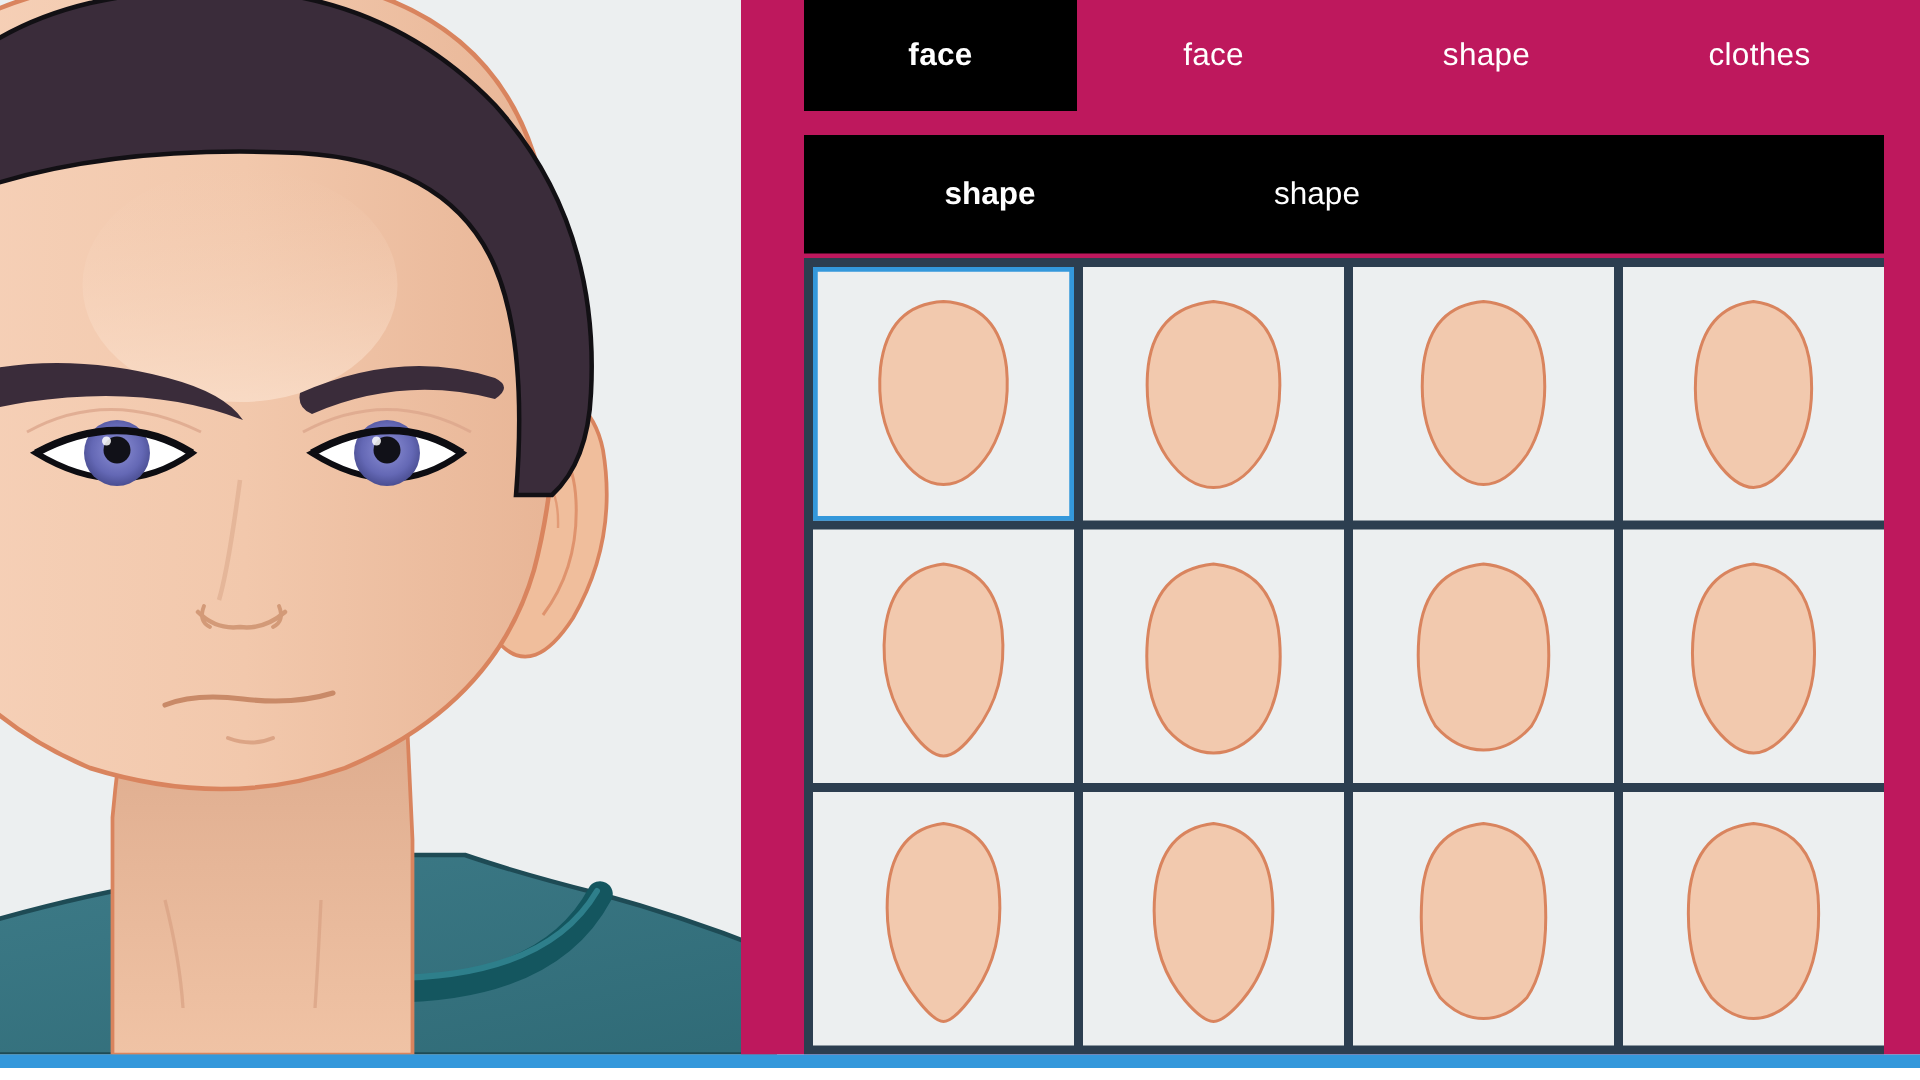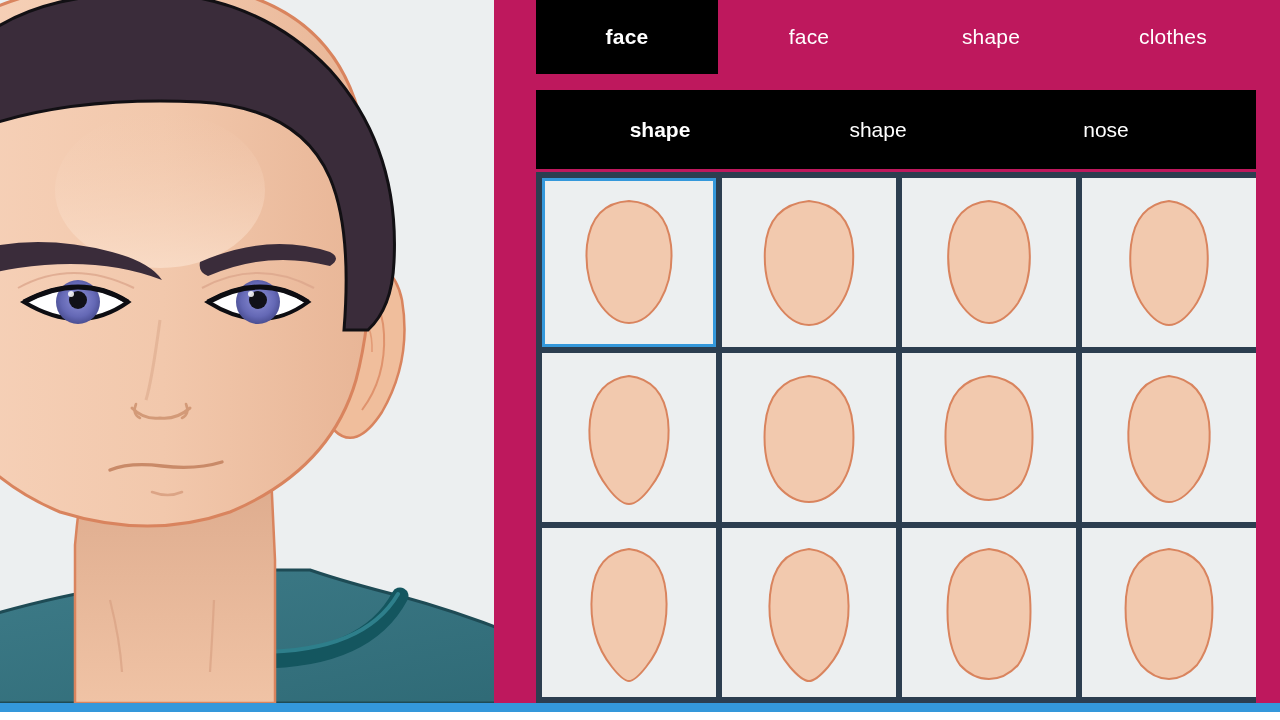--- a/index.html
+++ b/index.html
@@ -206,23 +206,20 @@
         </div>
     </div>
 
     <div id="secondary-tabs">
       <div class="stab active">
           <span>shape</span>
         </div>
       <div class="stab">
           <span>shape</span>
         </div>
-      <div class="stab">
-          <span>nose</span>
-        </div>
     </div>
 
     <div id="option-grid">
 
       <div class="option-cell selected">
         <svg width="110" height="140" viewBox="0 0 110 140">
           <path d="M55 8 Q92 10 97 52 Q100 84 86 108 Q72 130 55 130 Q38 130 24 108 Q10 84 13 52 Q18 10 55 8 Z" fill="#F2C9AE" stroke="#D9845E" stroke-width="2"></path>
         </svg>
       </div>
 

